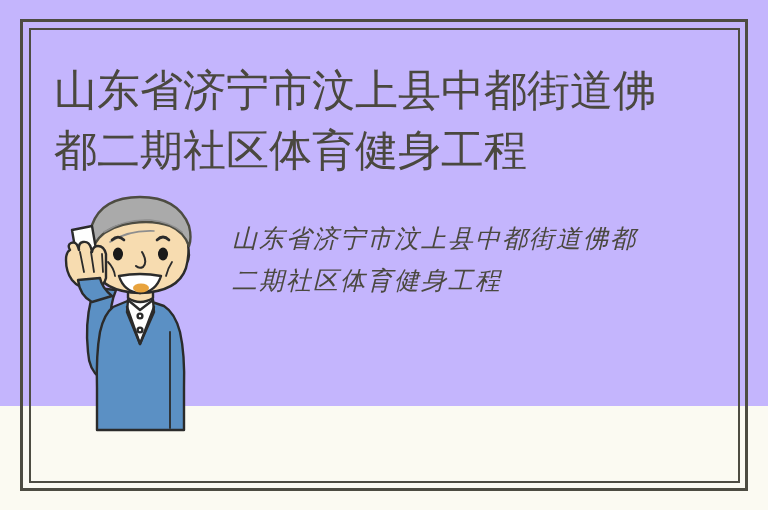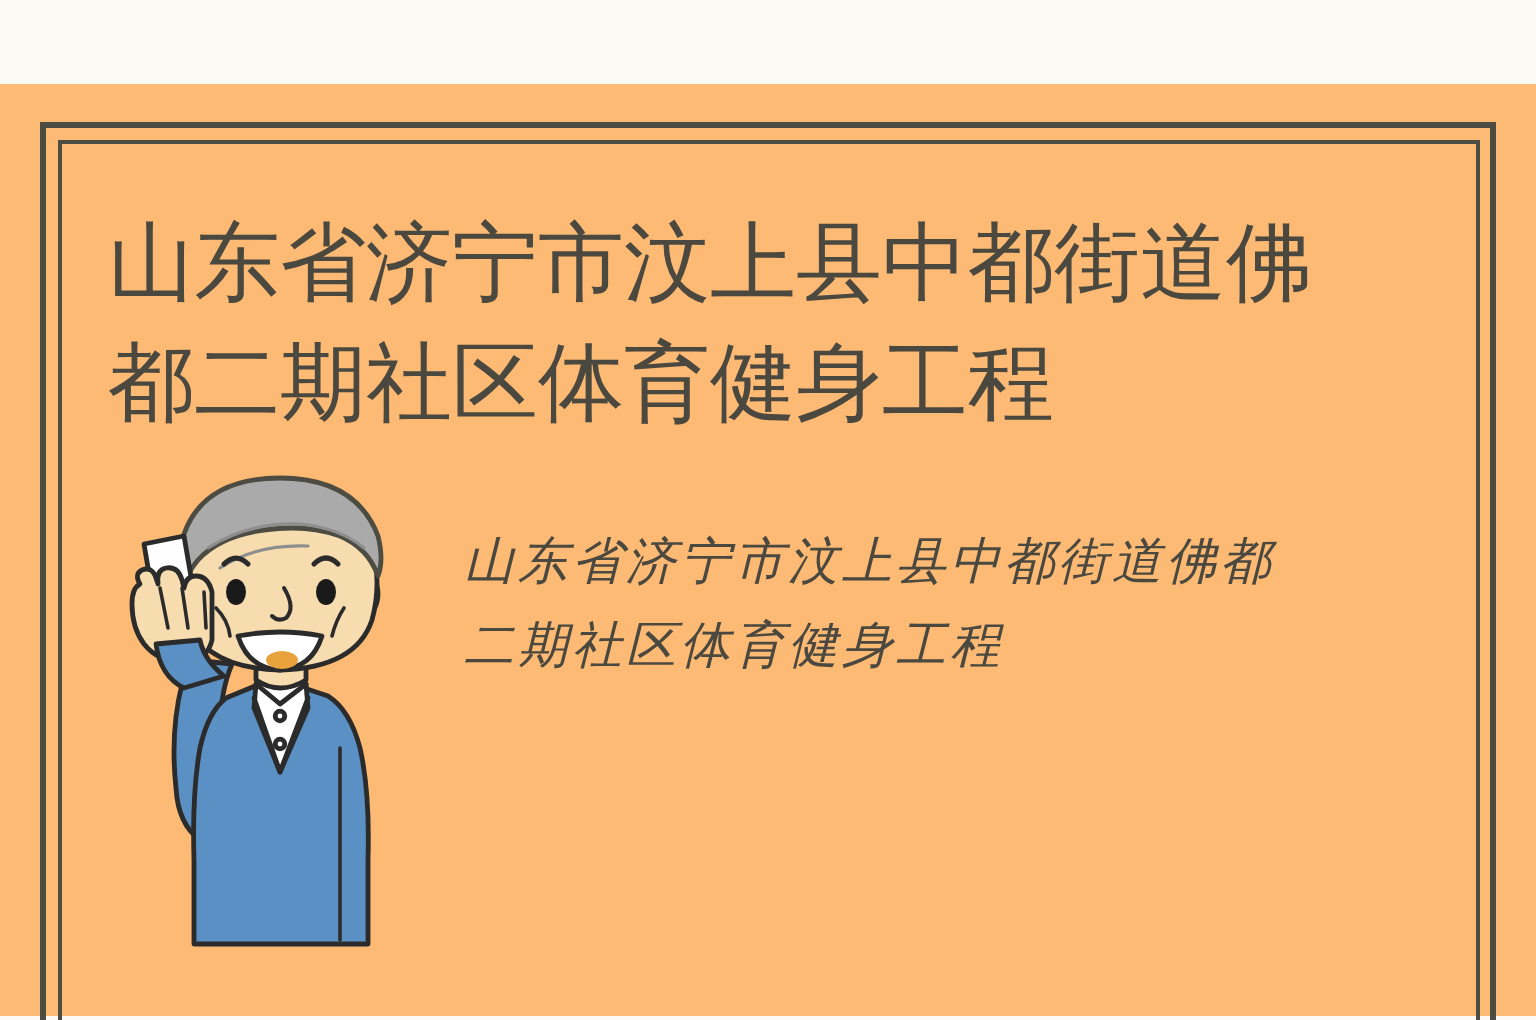--- a/index.html
+++ b/index.html
@@ -9,24 +9,23 @@
   body {
     width: 768px;
     height: 510px;
     background: #fbfaf2;
     font-family: "Liberation Sans", sans-serif;
     overflow: hidden;
   }
   .page {
     position: relative;
     width: 768px;
-    height: 466px;
-    background: #fdba74;
+    height: 406px;
+    background: #c4b5fd;
     box-sizing: border-box;
-    margin-top: 42px;
   }
   
   .frame-outer {
     position: absolute;
     left: 20px;
     top: 19px;
     width: 728px;
     height: 472px;
     border: 3px solid #4d4c42;
     box-sizing: border-box;

